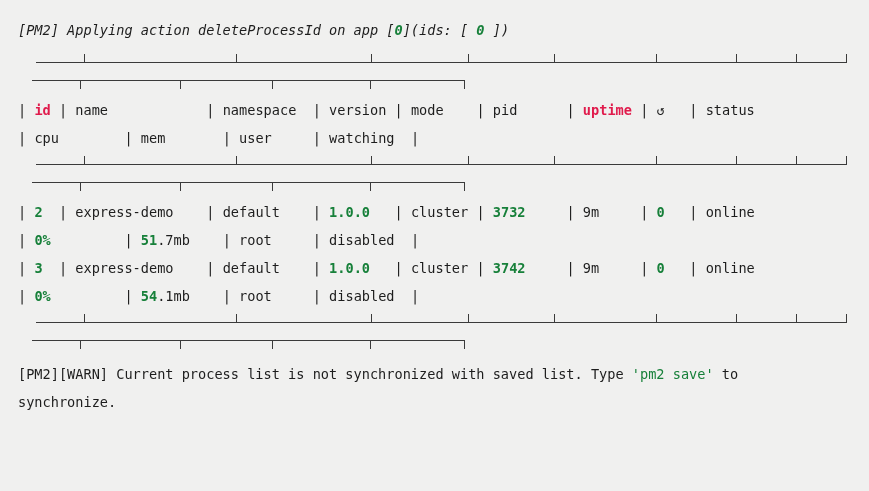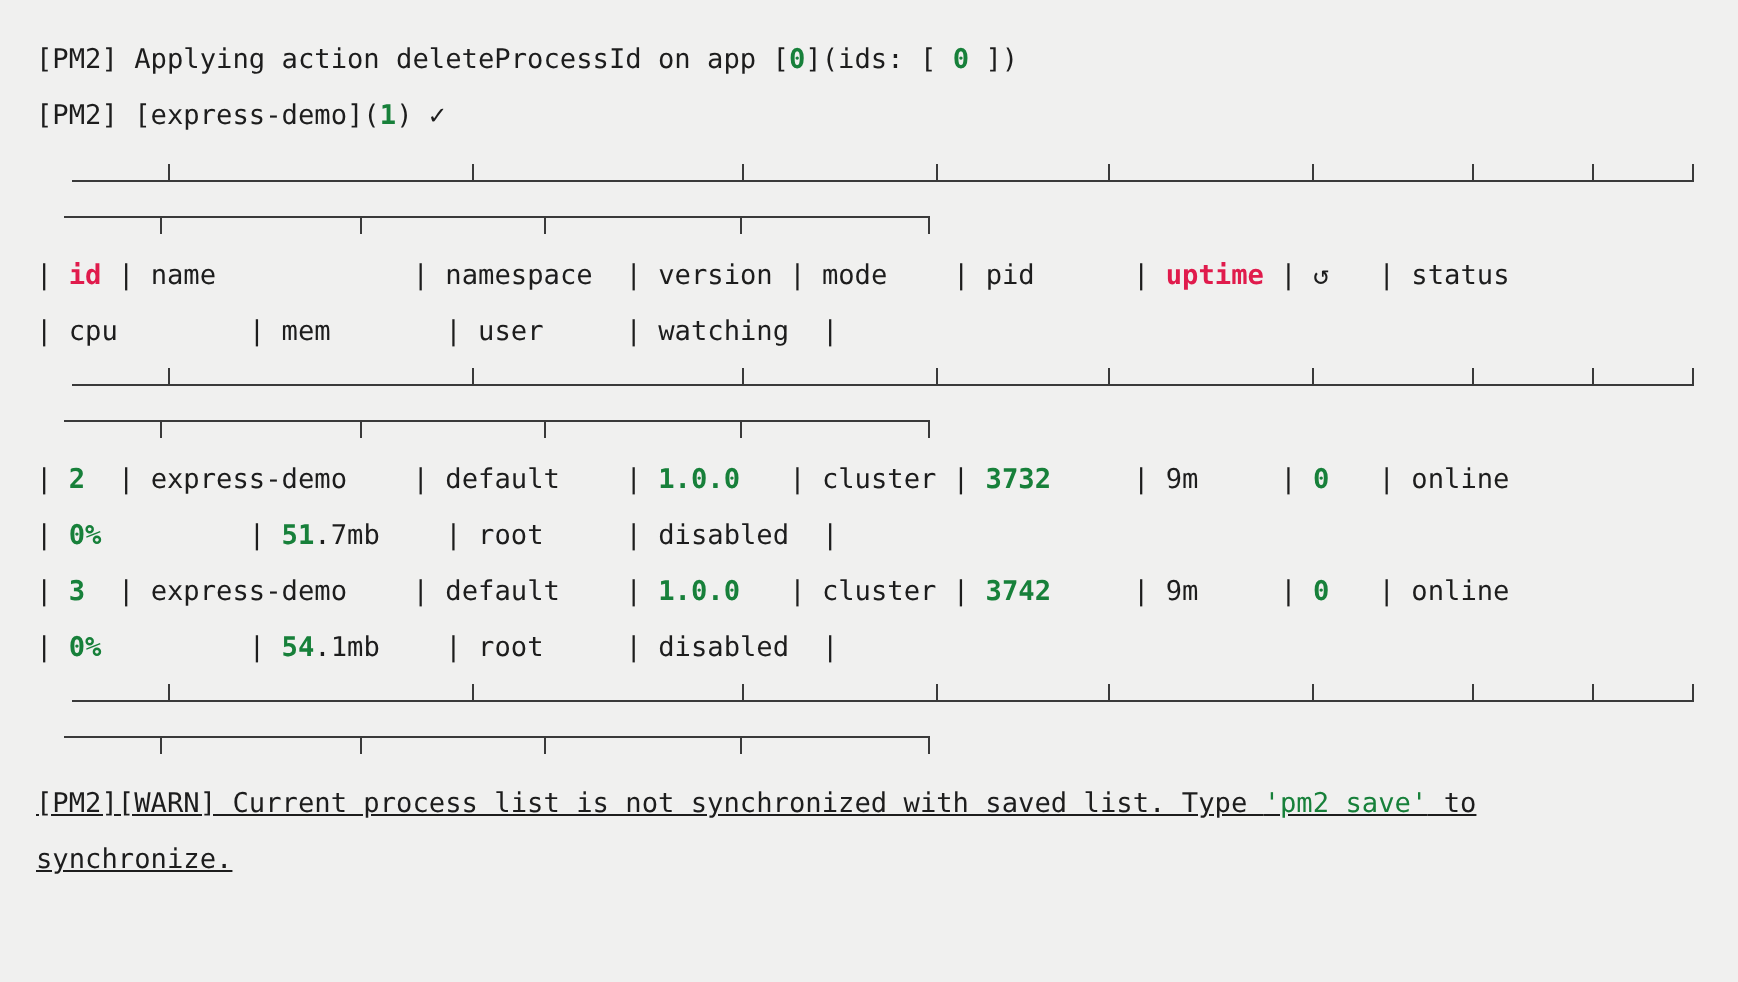--- a/index.html
+++ b/index.html
@@ -17,21 +17,21 @@
     overflow: hidden;
   }
   #screen {
     position: relative;
     width: 869px;
     height: 491px;
     padding: 16px 0 0 18px;
     box-sizing: border-box;
   }
 
-  .log-line { white-space: pre; }
+  .log-line { white-space: pre; font-style: italic; }
 
   .c-green  { color: #17803a; font-weight: bold; }
   .c-green-n{ color: #17803a; }
   .c-crimson{ color: #e01b4c; font-weight: bold; }
   .c-plain  { color: #1d1d1d; }
   .c-check  { color: #1d1d1d; }
 
   
   .table-block { margin-top: 6px; position: relative; }
 
@@ -63,30 +63,29 @@
 
   .rule-pair { position: relative; height: 46px; }
   .rule-pair .rule { position: absolute; left: 0; right: 0; }
   .rule-pair .rule.narrow { right: auto; }
   .rule-pair .r-top { top: 0; }
   .rule-pair .r-bot { top: 18px; }
 
   .trow { white-space: pre; height: 28px; }
 
   .footer { margin-top: 4px; }
-  .footer .line { white-space: pre; text-decoration: underline; }
+  .footer .line { white-space: pre; }
 </style>
 </head>
 <body>
 
 <div id="screen">
 
   <div id="log-output">
       <div class="log-line"><span class="c-plain">[PM2] Applying action deleteProcessId on app [</span><span class="c-green">0</span><span class="c-plain">](ids: [ </span><span class="c-green">0</span><span class="c-plain"> ])</span></div>
-      <div class="log-line"><span class="c-plain">[PM2] [express-demo](</span><span class="c-green">1</span><span class="c-plain">) </span><span class="c-check">✓</span></div>
     </div>
 
   <div class="table-block">
 
     <div class="rule-pair">
       <div class="rule wide r-top">
         <div class="hline"></div>
       <div class="tick up" style="left: 48px;"></div>
           <div class="tick up" style="left: 200px;"></div>
           <div class="tick up" style="left: 335px;"></div>

